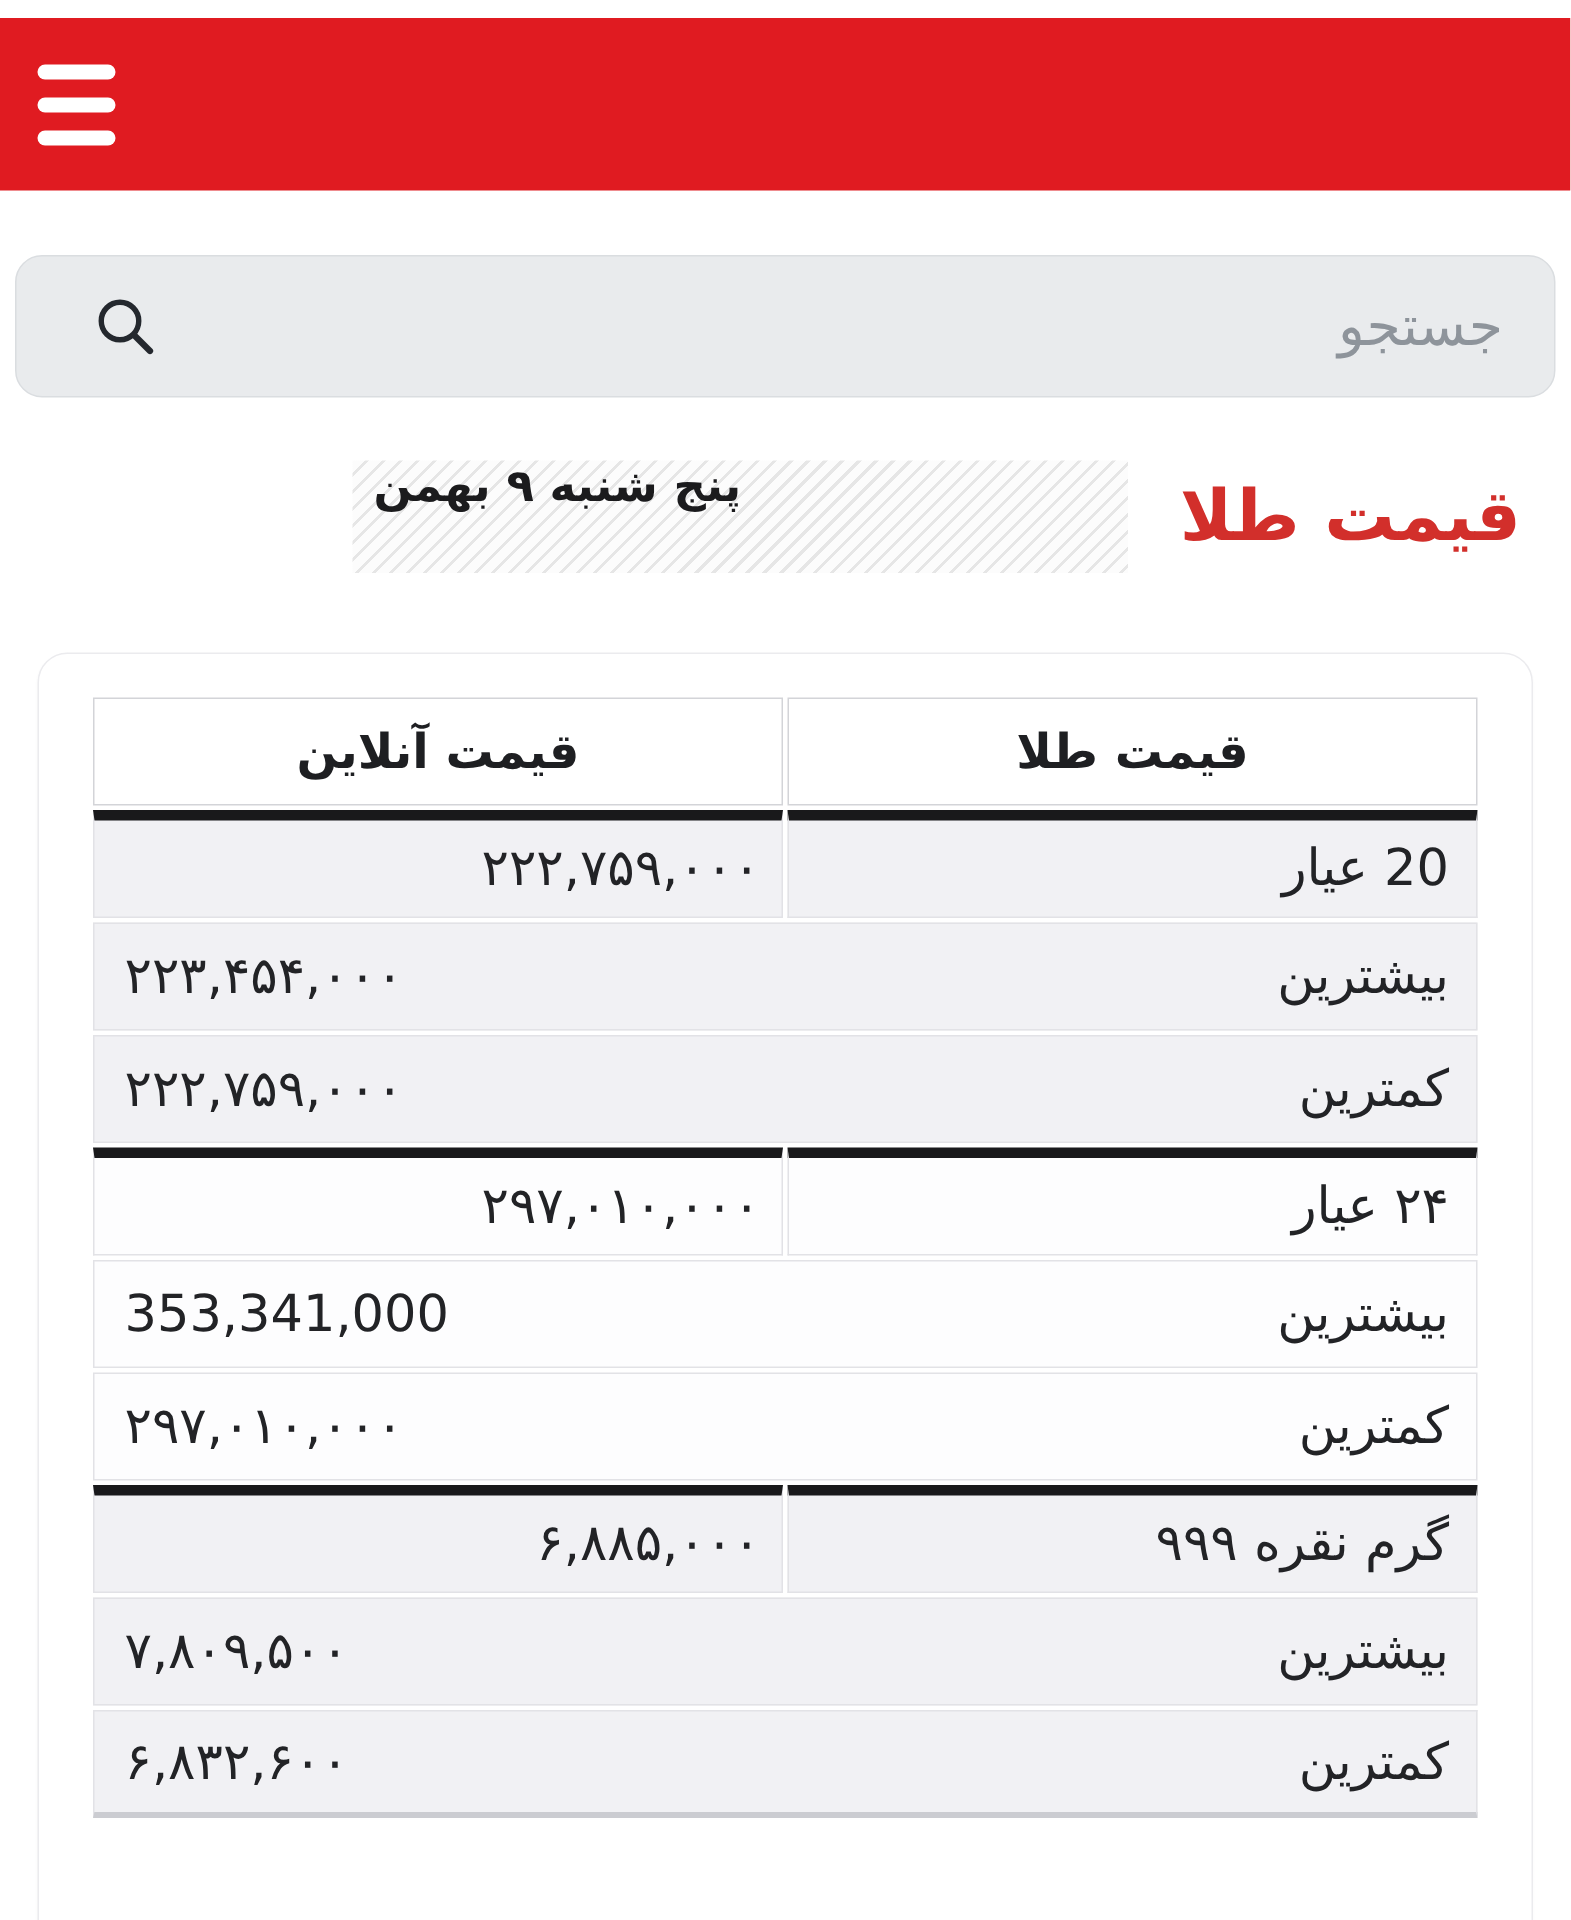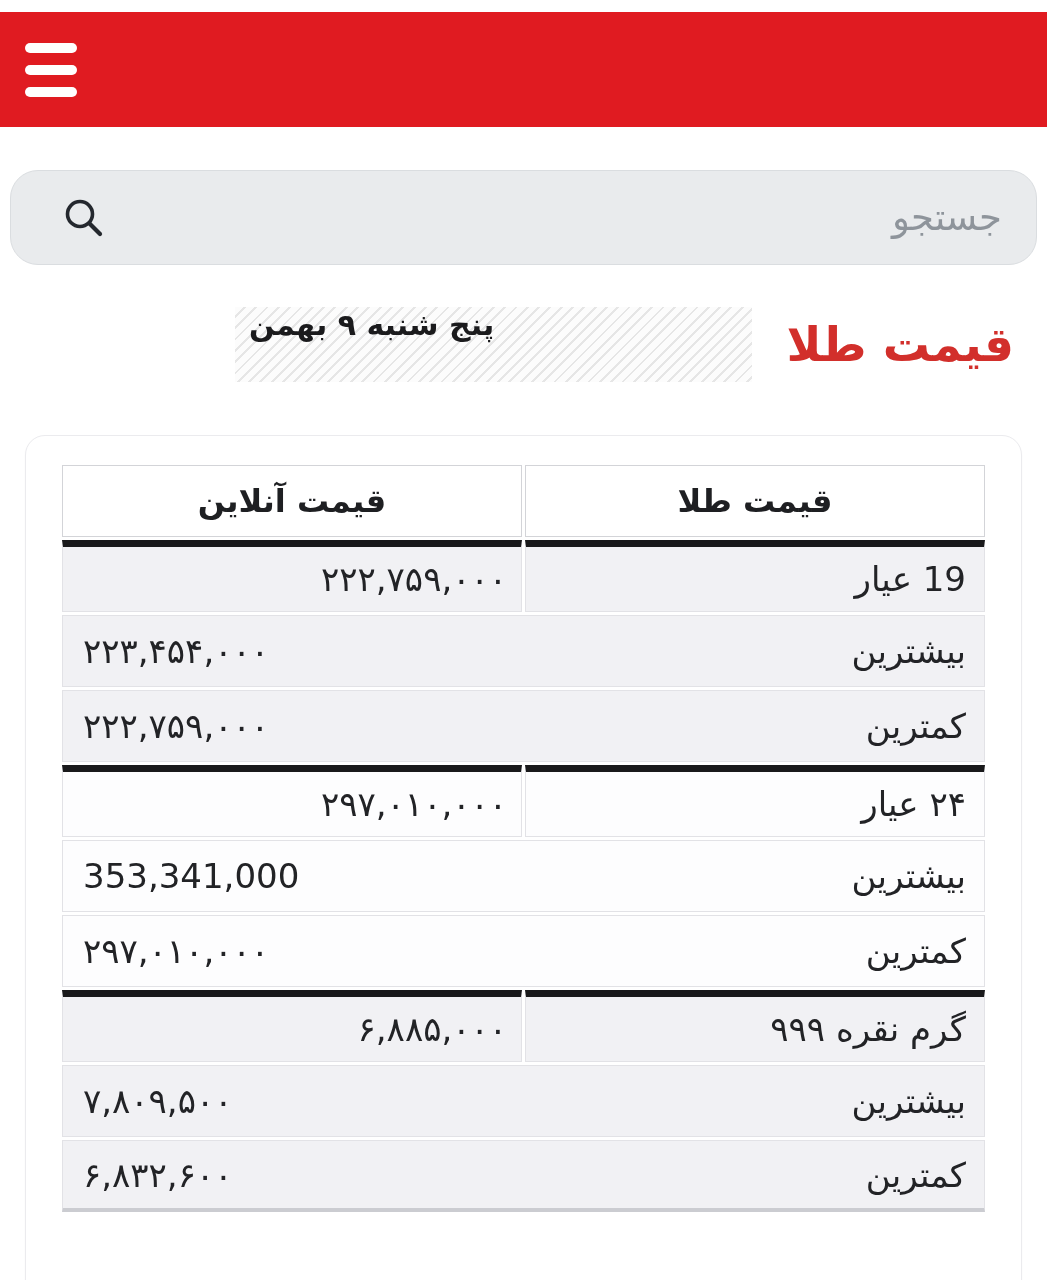--- a/index.html
+++ b/index.html
@@ -49,21 +49,21 @@
     background: #ffffff;
     border-radius: 5px;
   }
 
   
   .search-bar {
     margin: 43px 10px 0 10px;
     height: 95px;
     background: #e9ebed;
     border: 1px solid #dadde0;
-    border-radius: 28px;
+    border-radius: 18px;
     position: relative;
     display: flex;
     align-items: center;
     cursor: text;
   }
   .search-placeholder {
     position: absolute;
     right: 34px;
     color: #8e949b;
     font-size: 37px;
@@ -196,21 +196,21 @@
     <table class="price-table">
       <thead>
         <tr>
           <th>قیمت طلا</th>
           <th>قیمت آنلاین</th>
         </tr>
       </thead>
 
       <tbody class="tone-gray">
         <tr class="item-row">
-          <td class="cell-label">19 عیار</td>
+          <td class="cell-label">20 عیار</td>
           <td class="cell-online">
             <span class="num">۲۲۲,۷۵۹,۰۰۰</span>
           </td>
         </tr>
         <tr>
           <td colspan="2">
             <div class="mm">
               <span>بیشترین</span>
               <span class="num">۲۲۳,۴۵۴,۰۰۰</span>
             </div>

